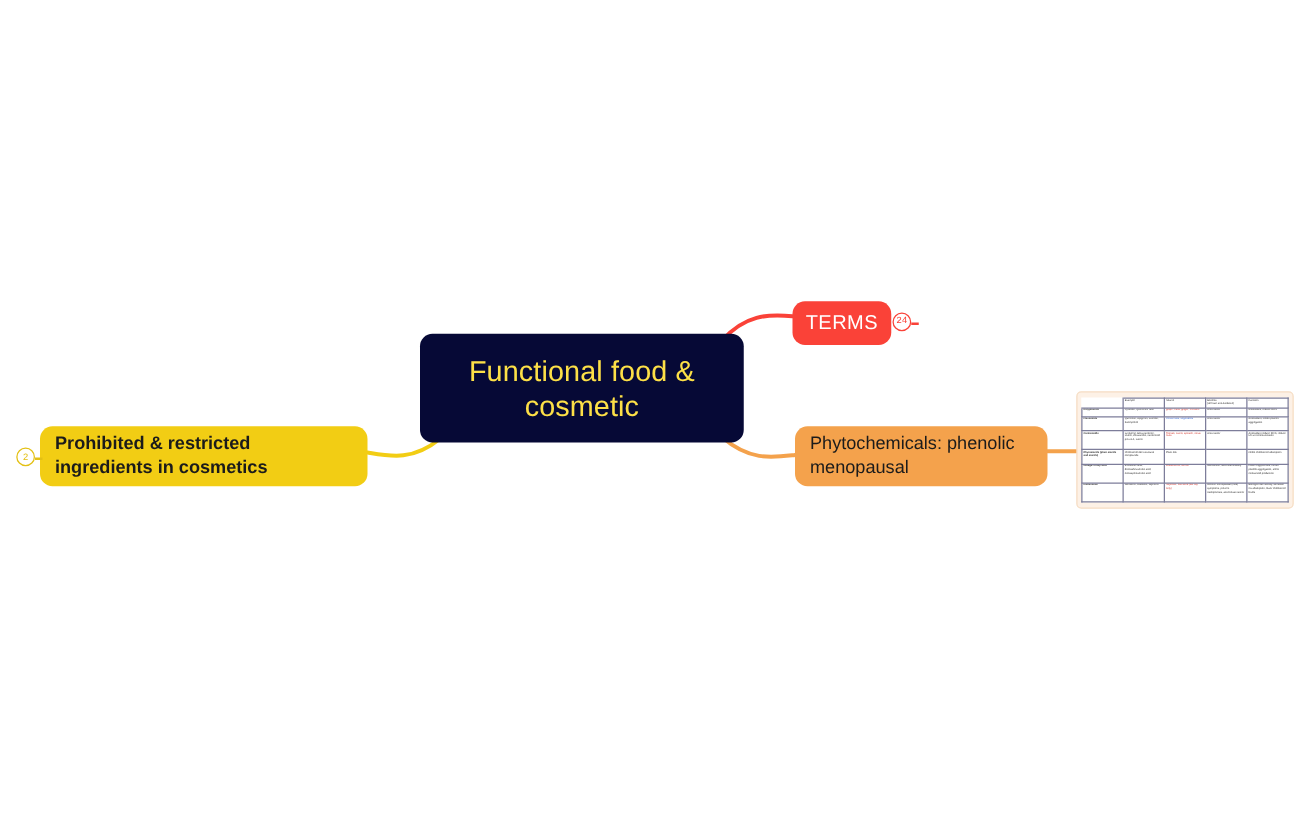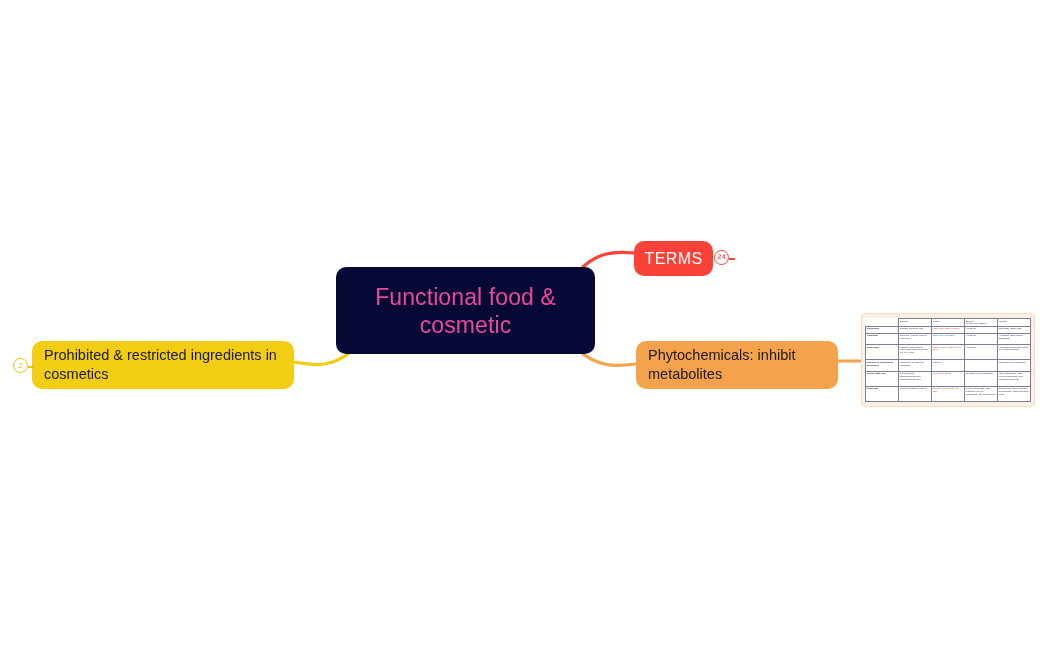--- a/index.html
+++ b/index.html
@@ -44,21 +44,21 @@
     left: 336px;
     top: 267px;
     width: 259px;
     height: 87px;
     background: #060936;
     justify-content: center;
     text-align: center;
     padding: 0 16px;
   }
   #node-root .node-text {
-    color: #ec4899;
+    color: #fde047;
     font-size: 23px;
     line-height: 28px;
     font-weight: 400;
     letter-spacing: 0.1px;
   }
 
   
   #node-terms {
     left: 634px;
     top: 241px;
@@ -82,21 +82,21 @@
     top: 341px;
     width: 262px;
     height: 48px;
     background: #f2cd14;
     padding: 0 12px;
   }
   #node-prohibited .node-text {
     color: #1b1b1b;
     font-size: 14.5px;
     line-height: 19px;
-    font-weight: 400;
+    font-weight: 700;
   }
 
   
   #node-phyto {
     left: 636px;
     top: 341px;
     width: 202px;
     height: 48px;
     background: #f4a24c;
     padding: 0 12px;
@@ -217,21 +217,21 @@
 
   <div class="node" id="node-prohibited">
     <span class="node-text">Prohibited &amp; restricted ingredients in cosmetics</span>
   </div>
   <div class="badge" id="badge-prohibited">
     <span class="badge-stub"></span>
     <span>2</span>
   </div>
 
   <div class="node" id="node-phyto">
-    <span class="node-text">Phytochemicals: inhibit metabolites</span>
+    <span class="node-text">Phytochemicals: phenolic menopausal</span>
   </div>
 
   <div id="table-card">
     <table id="mini-table">
       <thead>
         <tr>
           <td class="corner"></td>
           <td>Example</td>
           <td>Source</td>
           <td><span>Benefits</span><br><span>(all have anti-oxidative)</span></td>

